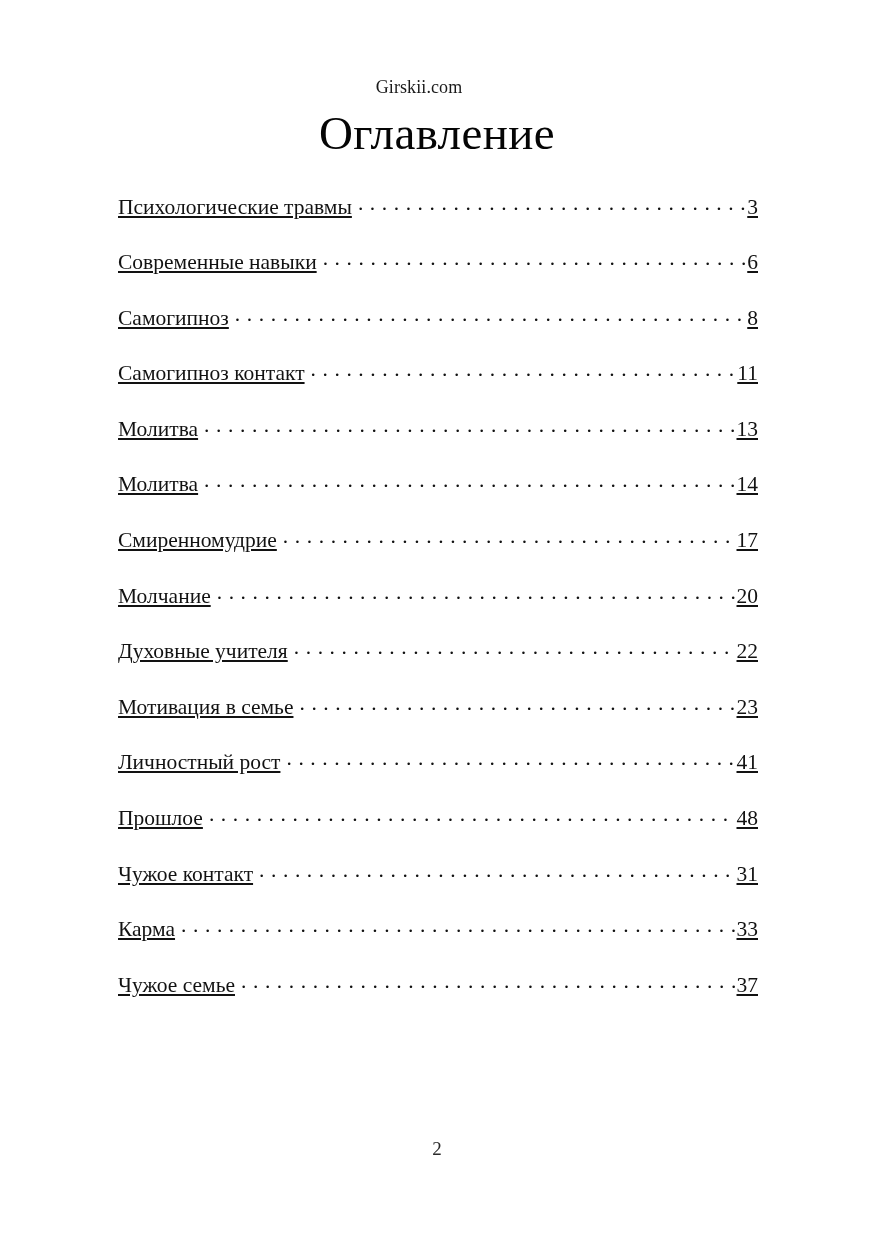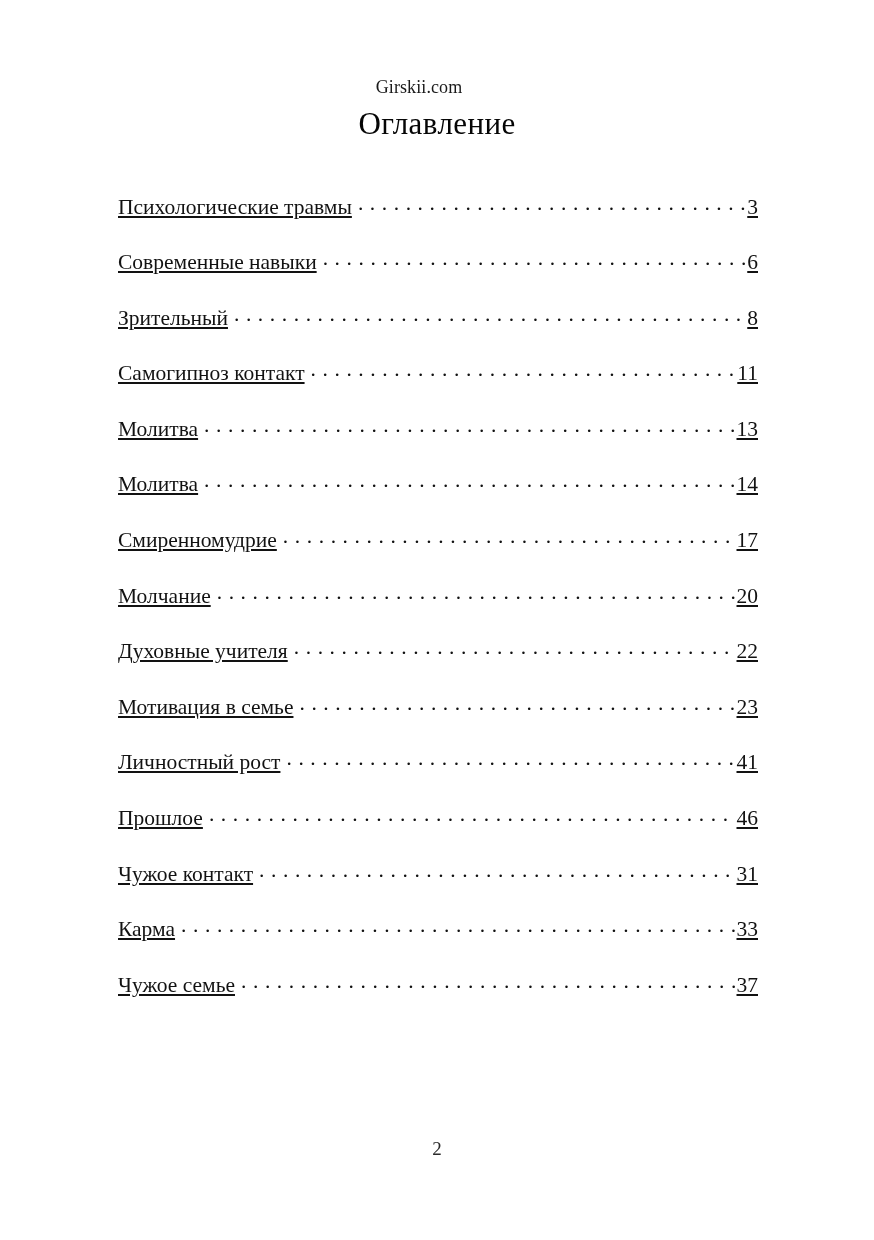--- a/index.html
+++ b/index.html
@@ -26,21 +26,21 @@
     line-height: 1;
     letter-spacing: 0.1px;
     color: #1a1a1a;
   }
   .page-title {
     position: absolute;
     top: 106px;
     left: 0;
     width: 874px;
     text-align: center;
-    font-size: 31px;
+    font-size: 47px;
     line-height: 1.18;
     font-weight: normal;
     letter-spacing: 0.4px;
     color: #050505;
     margin: 0;
   }
   .toc {
     position: absolute;
     top: 192px;
     left: 118px;
@@ -108,21 +108,21 @@
         <span class="toc-label">Психологические травмы</span>
         <span class="toc-leader"></span>
         <span class="toc-page">3</span>
       </div>
       <div class="toc-entry">
         <span class="toc-label">Современные навыки</span>
         <span class="toc-leader"></span>
         <span class="toc-page">6</span>
       </div>
       <div class="toc-entry">
-        <span class="toc-label">Зрительный</span>
+        <span class="toc-label">Самогипноз</span>
         <span class="toc-leader"></span>
         <span class="toc-page">8</span>
       </div>
       <div class="toc-entry">
         <span class="toc-label">Самогипноз контакт</span>
         <span class="toc-leader"></span>
         <span class="toc-page">11</span>
       </div>
       <div class="toc-entry">
         <span class="toc-label">Молитва</span>
@@ -155,21 +155,21 @@
         <span class="toc-page">23</span>
       </div>
       <div class="toc-entry">
         <span class="toc-label">Личностный рост</span>
         <span class="toc-leader"></span>
         <span class="toc-page">41</span>
       </div>
       <div class="toc-entry">
         <span class="toc-label">Прошлое</span>
         <span class="toc-leader"></span>
-        <span class="toc-page">46</span>
+        <span class="toc-page">48</span>
       </div>
       <div class="toc-entry">
         <span class="toc-label">Чужое контакт</span>
         <span class="toc-leader"></span>
         <span class="toc-page">31</span>
       </div>
       <div class="toc-entry">
         <span class="toc-label">Карма</span>
         <span class="toc-leader"></span>
         <span class="toc-page">33</span>

